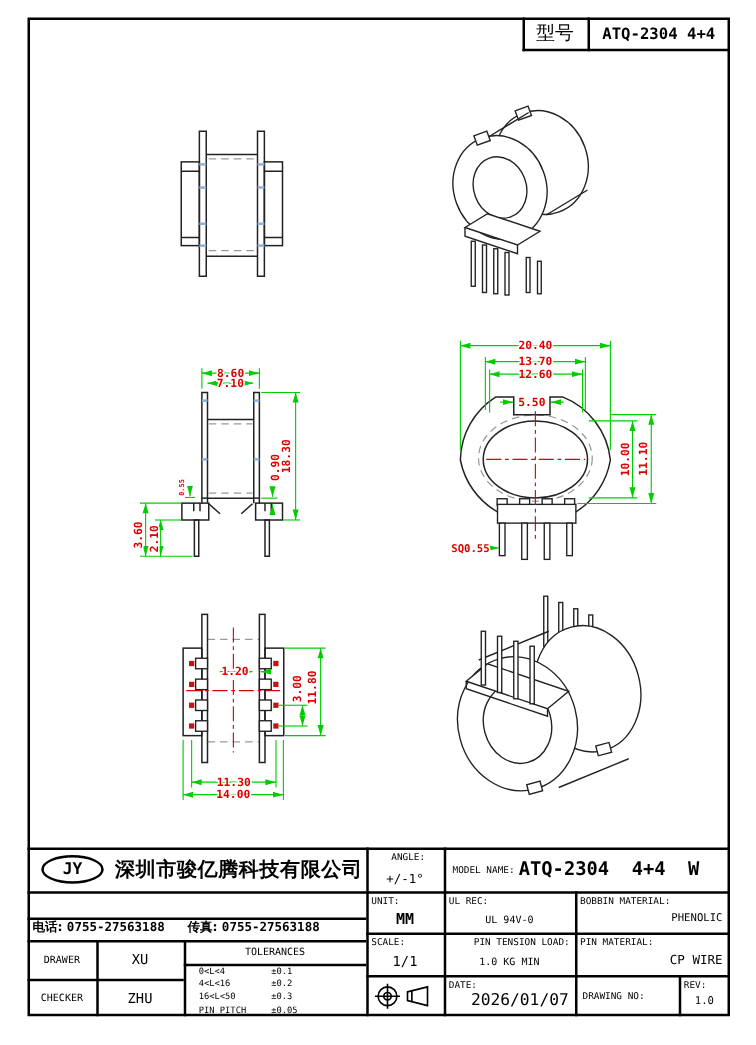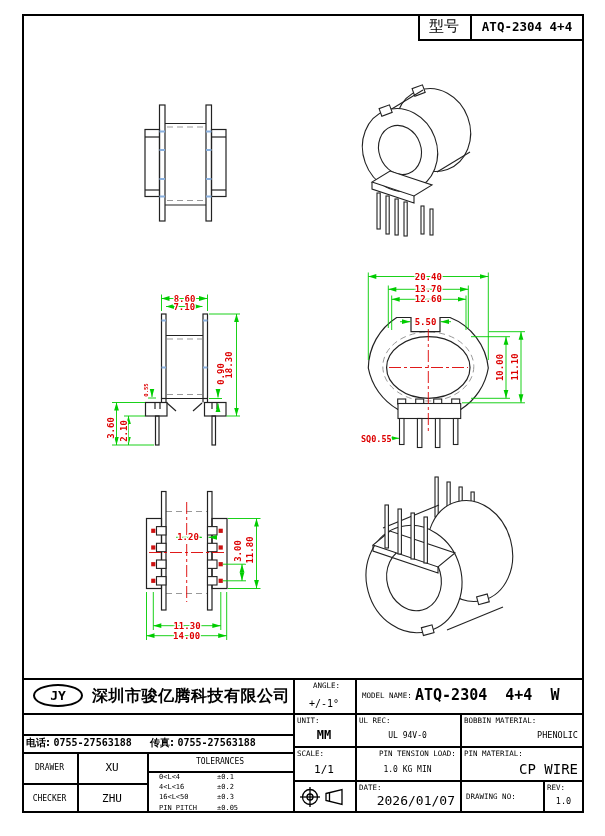--- a/index.html
+++ b/index.html
@@ -344,21 +344,21 @@
   <div class="abs mono model-value" style="left:415px;top:678px;width:146px;height:35px;line-height:35px;font-size:15px;font-weight:bold;">ATQ-2304  4+4  W</div>
 
   <div class="abs lbl" style="left:359px;top:716px;">UL REC:</div>
   <div class="abs ctr mono" style="left:355px;top:727px;width:105px;height:16px;font-size:8px;">UL 94V-0</div>
   <div class="abs lbl" style="left:464px;top:716px;">BOBBIN MATERIAL:</div>
   <div class="abs mono" style="left:460px;top:727px;width:118px;height:16px;font-size:8.5px;text-align:right;line-height:16px;">PHENOLIC</div>
 
   <div class="abs lbl" style="left:379px;top:749px;">PIN TENSION LOAD:</div>
   <div class="abs ctr mono" style="left:355px;top:761px;width:105px;height:16px;font-size:8px;">1.0 KG MIN</div>
   <div class="abs lbl" style="left:464px;top:749px;">PIN MATERIAL:</div>
-  <div class="abs mono" style="left:460px;top:761px;width:118px;height:16px;font-size:14px;text-align:right;line-height:16px;">CP WIRE</div>
+  <div class="abs mono" style="left:460px;top:761px;width:118px;height:16px;font-size:10px;text-align:right;line-height:16px;">CP WIRE</div>
 
   <div class="abs lbl" style="left:359px;top:783px;">DATE:</div>
   <div class="abs mono" style="left:355px;top:792px;width:100px;height:18px;font-size:13px;text-align:right;line-height:18px;">2026/01/07</div>
   <div class="abs mono" style="left:460px;top:780px;width:77px;height:33px;display:flex;align-items:center;padding-left:6px;font-size:7.5px;">DRAWING NO:</div>
   <div class="abs lbl" style="left:547px;top:783px;">REV:</div>
   <div class="abs ctr mono" style="left:543px;top:794px;width:41px;height:14px;font-size:8.5px;">1.0</div>
 
 </div>
 
 </body></html>

